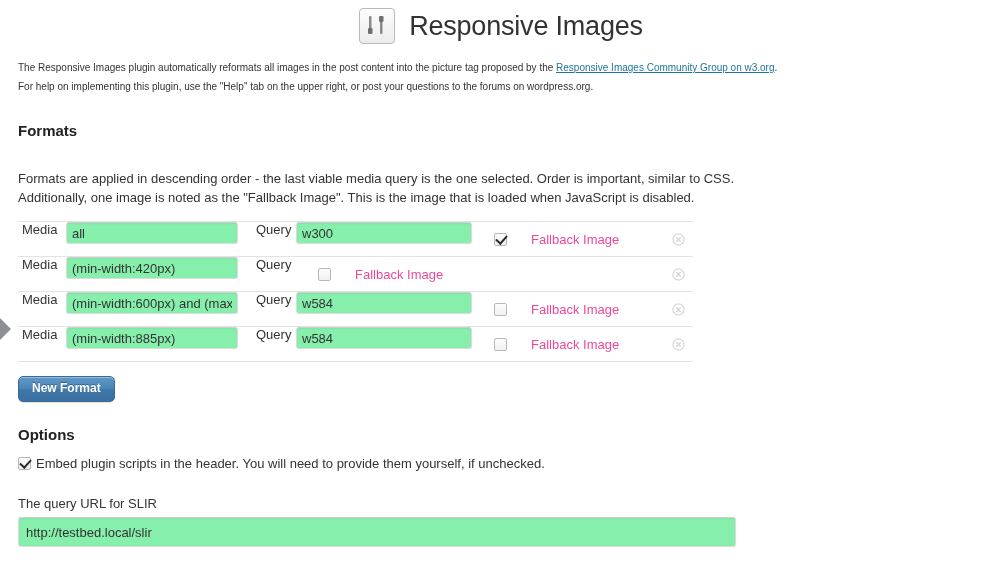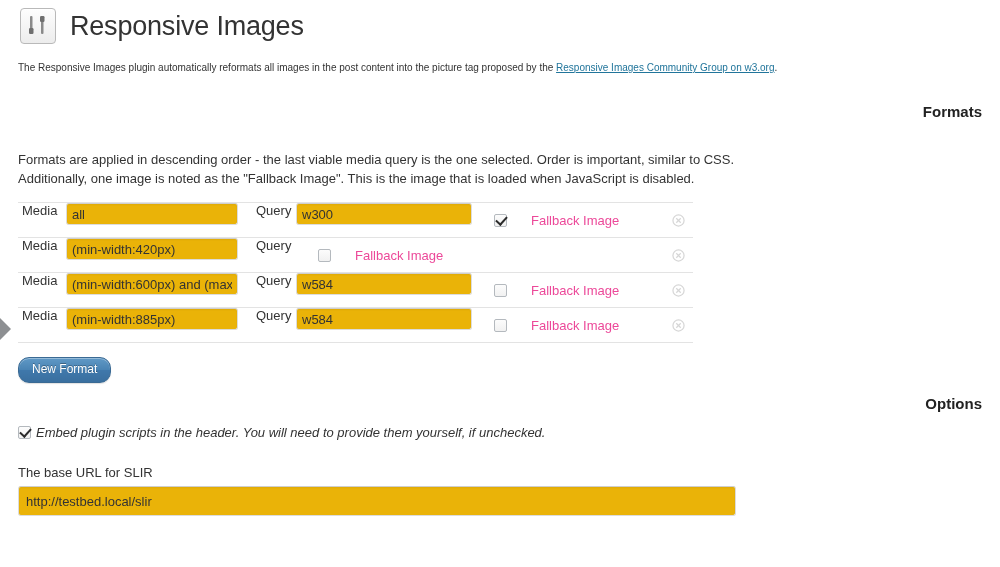--- a/index.html
+++ b/index.html
@@ -38,20 +38,21 @@
     top: 0;
     width: 964px;
   }
 
   
   .page-header {
     display: flex;
     align-items: center;
     padding-top: 6px;
     height: 46px;
+    justify-content: center;
   }
   .header-icon {
     width: 36px;
     height: 36px;
     border: 1px solid #b9b9b9;
     border-radius: 4px;
     background: linear-gradient(to bottom, #fdfdfd 0%, #ececec 100%);
     box-shadow: inset 0 1px 0 #ffffff;
     position: relative;
     flex: 0 0 auto;
@@ -78,21 +79,20 @@
     color: #21759b;
     text-decoration: underline;
   }
 
   
   h3.section-title {
     font-size: 15px;
     font-weight: bold;
     color: #222222;
     margin: 26px 0 0 0;
-    text-align: right;
   }
   .section-desc {
     margin-top: 30px;
     font-size: 13px;
     line-height: 19px;
     color: #333333;
   }
 
   
   .formats-table {
@@ -115,21 +115,21 @@
 
   input.txt {
     font-family: "Liberation Sans", sans-serif;
     font-size: 13px;
     color: #333333;
     height: 22px;
     padding: 2px 5px;
     border: 1px solid #dcdcdc;
     border-top-color: #cfcfcf;
     border-radius: 3px;
-    background: #eab308;
+    background: #86efac;
     box-shadow: inset 0 1px 2px rgba(0,0,0,0.05);
     outline: none;
   }
   input.media-input { width: 172px; }
   input.query-input { width: 176px; }
 
   .fallback-cell {
     display: flex;
     align-items: center;
     margin-left: 22px;
@@ -176,39 +176,38 @@
     height: 13px;
     opacity: 0.85;
     cursor: pointer;
   }
 
   
   .btn {
     display: inline-block;
     font-family: "Liberation Sans", sans-serif;
     font-size: 12px;
-    font-weight: normal;
+    font-weight: bold;
     color: #ffffff;
     text-shadow: 0 -1px 0 rgba(0,0,0,0.3);
     padding: 5px 13px 6px 13px;
     border: 1px solid #3a6a94;
-    border-radius: 11px;
+    border-radius: 5px;
     background: linear-gradient(to bottom, #6099c6 0%, #4a84b4 48%, #3f78ab 52%, #3a6f9f 100%);
     box-shadow: inset 0 1px 0 rgba(255,255,255,0.35), 0 1px 1px rgba(0,0,0,0.12);
     cursor: pointer;
     line-height: 13px;
   }
   .new-format-wrap { margin-top: 14px; }
 
   
   .option-line {
     margin-top: 13px;
     display: flex;
     align-items: center;
-    font-style: italic;
   }
   .option-text {
     font-size: 13px;
     color: #333333;
     margin-left: 5px;
   }
 
   .url-label {
     margin-top: 25px;
     font-size: 13px;
@@ -240,20 +239,21 @@
           <rect x="19" y="7" width="4.5" height="6" rx="1.2" fill="#6f6f6f"></rect>
         </g>
       </svg>
     </div>
     <div class="page-title">Responsive Images</div>
   </div>
 
   
   <div class="intro">
     <span>The Responsive Images plugin automatically reformats all images in the post content into the picture tag proposed by the </span><a href="#">Responsive Images Community Group on w3.org</a><span>.</span><br>
+    <span>For help on implementing this plugin, use the "Help" tab on the upper right, or post your questions to the forums on wordpress.org.</span>
   </div>
 
   
   <h3 class="section-title">Formats</h3>
   <div class="section-desc">
     <span>Formats are applied in descending order - the last viable media query is the one selected. Order is important, similar to CSS.</span><br>
     <span>Additionally, one image is noted as the "Fallback Image". This is the image that is loaded when JavaScript is disabled.</span>
   </div>
 
   <div class="formats-table">
@@ -325,25 +325,25 @@
       </div>
     </div>
 
   </div>
 
   <div class="new-format-wrap">
     <button class="btn">New Format</button>
   </div>
 
   
-  <h3 class="section-title" style="margin-top:12px">Options</h3>
+  <h3 class="section-title" style="margin-top:24px">Options</h3>
 
   <div class="option-line">
     <span class="cb checked"></span>
     <span class="option-text">Embed plugin scripts in the header. You will need to provide them yourself, if unchecked.</span>
   </div>
 
-  <div class="url-label">The base URL for SLIR</div>
+  <div class="url-label">The query URL for SLIR</div>
   <input class="txt url-input" type="text" value="http://testbed.local/slir" style="">
 
   
 
 </div>
 
 </body></html>

